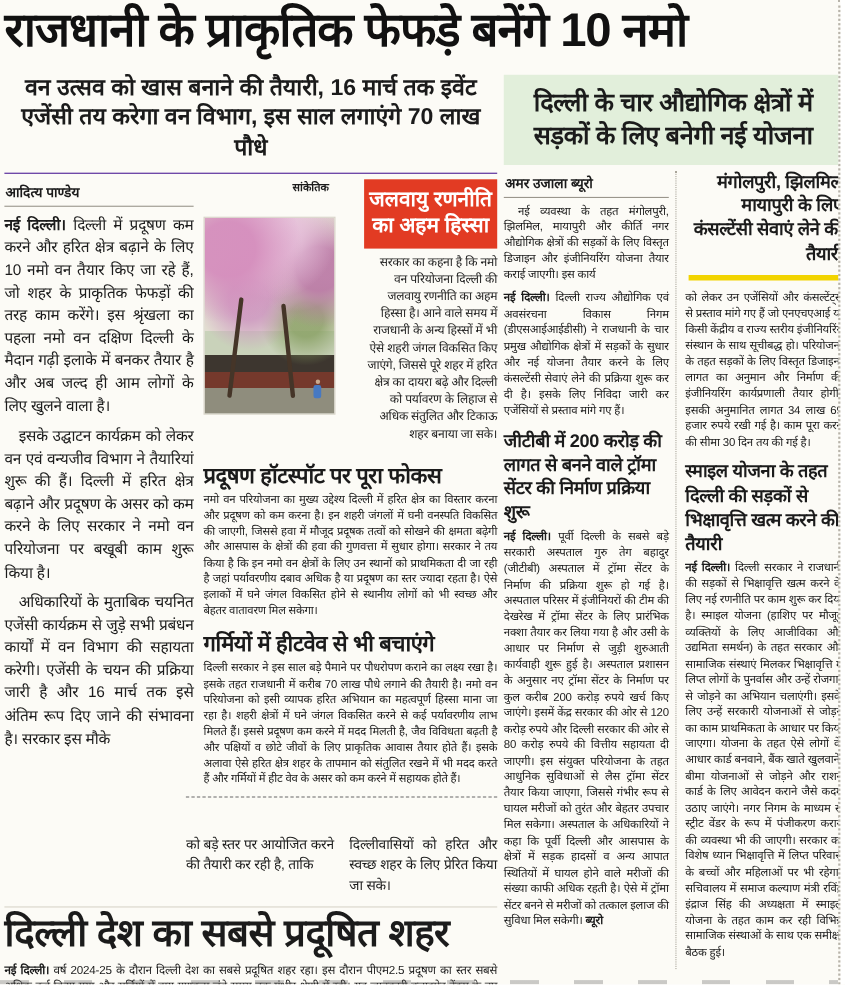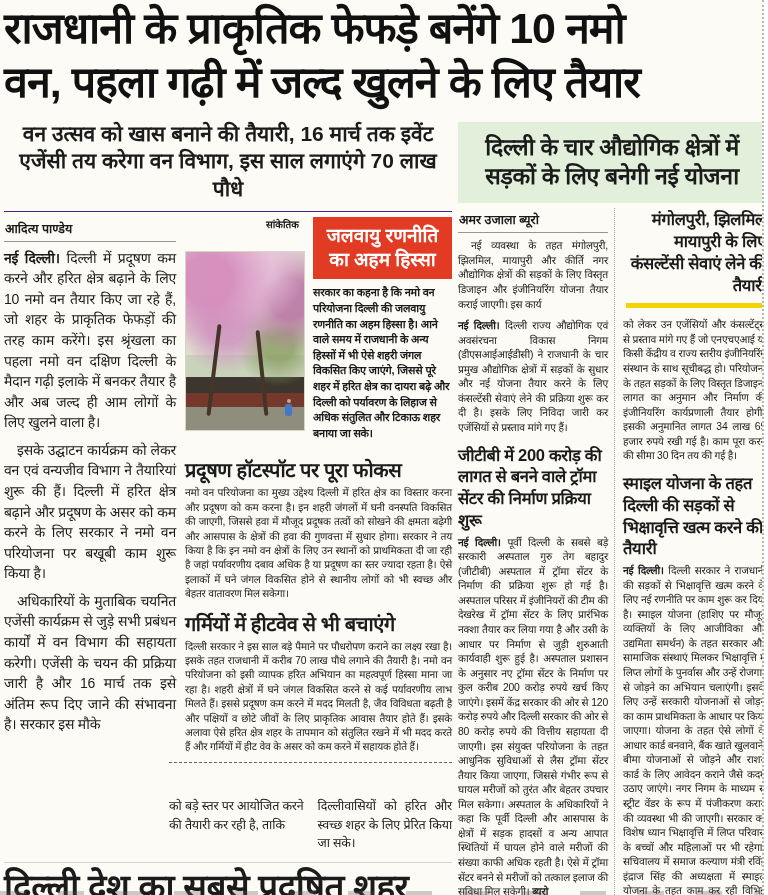--- a/index.html
+++ b/index.html
@@ -54,26 +54,26 @@
   }
   .trunk{position:absolute;background:#453528;width:4px;border-radius:2px;}
   .t1{height:92px;left:26px;top:72px;transform:rotate(7deg);}
   .t2{height:86px;left:74px;top:78px;transform:rotate(-6deg);}
   .person{
     position:absolute;right:12px;bottom:14px;width:7px;height:12px;background:#4779c2;border-radius:2px;
   }
   .person::before{
     content:"";position:absolute;top:-5px;left:1.5px;width:4px;height:4px;border-radius:50%;background:#caa98e;
   }
-  .climate{flex:1;min-width:0;margin-left:10px;}
+  .climate{flex:1;min-width:0;margin-left:28px;}
   .climate-title{
     background:#e23b23;color:#fff;font-weight:700;font-size:19px;line-height:1.28;
     text-align:center;padding:7px 4px;
   }
-  .climate-body{font-size:11px;line-height:1.42;letter-spacing:-0.2px;padding-top:6px;text-align:left;font-weight:bold;}
+  .climate-body{font-size:11px;line-height:1.42;letter-spacing:-0.2px;padding-top:6px;text-align:right;}
 
   .sec-head{font-size:20px;font-weight:700;letter-spacing:-0.4px;margin:8px 0 3px;}
   .sec-body{font-size:10.3px;line-height:1.4;letter-spacing:-0.2px;}
 
   .dashed{border-top:1.5px dashed #666;margin:7px 0 6px -16px;}
   .cont-row{display:flex;gap:14px;margin-left:-16px;}
   .cont-col{flex:1;font-size:12.5px;line-height:1.5;letter-spacing:-0.2px;margin-top:28px;}
 
   
   .pollution{border-top:1px solid #d8d4c8;margin-top:2px;padding-top:3px;}
@@ -103,21 +103,20 @@
     background:repeating-linear-gradient(90deg,#555 0 26px, transparent 26px 58px);
   }
 </style>
 </head>
 <body>
 
 <div class="page">
 
   <h1 class="main-headline">
     <span class="hl-line">राजधानी के प्राकृतिक फेफड़े बनेंगे 10 नमो</span>
-    <span class="hl-line">वन, पहला गढ़ी में जल्द खुलने के लिए तैयार</span>
   </h1>
 
   <div class="content">
 
     <div class="left-zone">
 
       <div class="subhead">वन उत्सव को खास बनाने की तैयारी, 16 मार्च तक इवेंट एजेंसी तय करेगा वन विभाग, इस साल लगाएंगे 70 लाख पौधे</div>
 
       <div class="lead-row">
 

